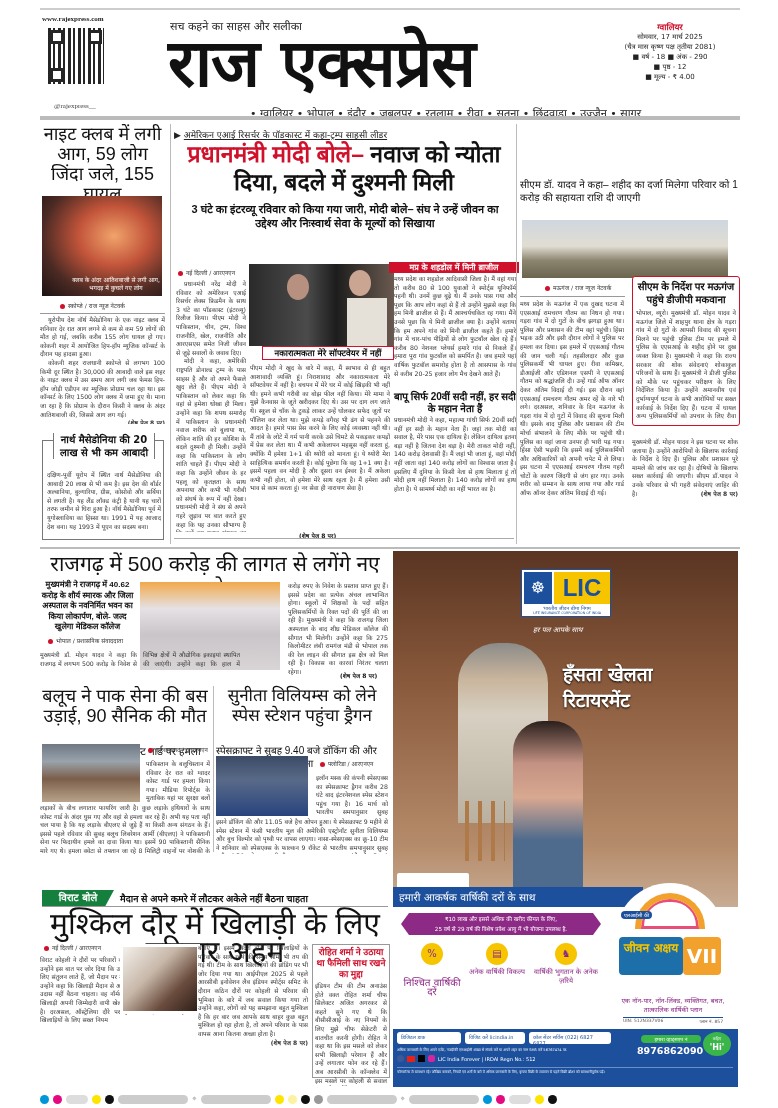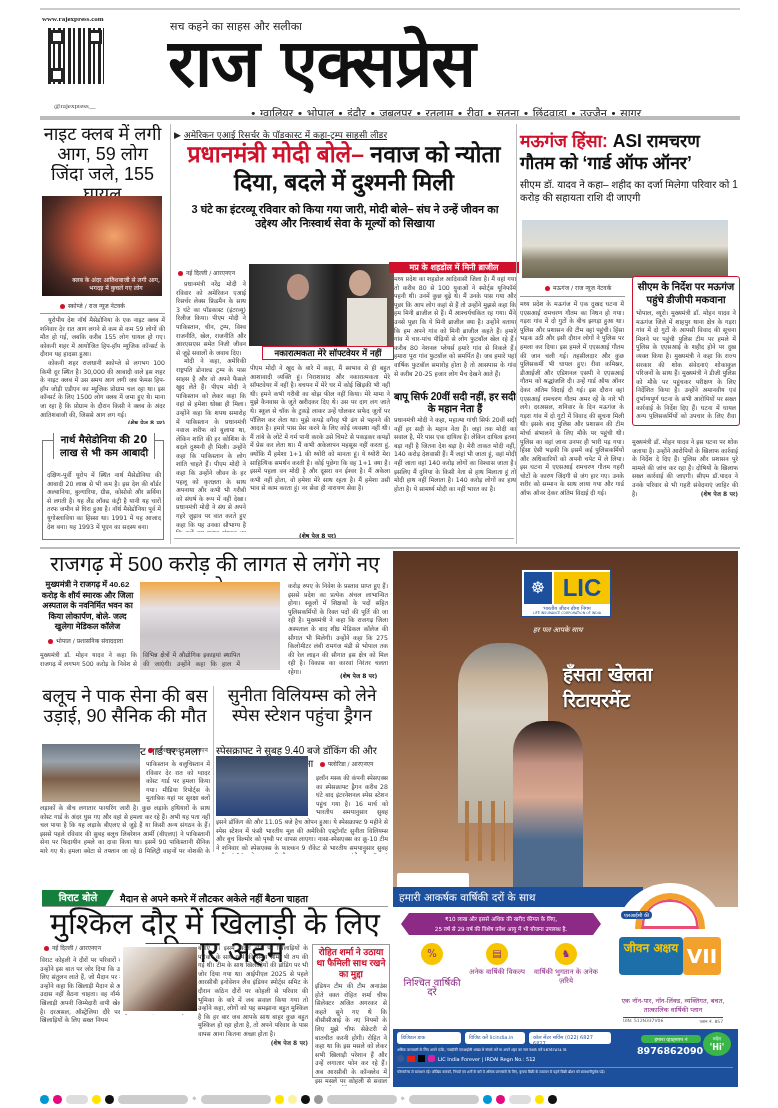--- a/index.html
+++ b/index.html
@@ -27,20 +27,28 @@
   <div class="abs" style="left:8px;top:20px;width:56px;height:56px;background:
     repeating-linear-gradient(90deg,#000 0 3px,#fff 3px 5px,#000 5px 7px,#fff 7px 10px),#000;opacity:.85;">
     <div class="abs" style="left:2px;top:2px;width:14px;height:14px;border:3px solid #000;background:#fff"></div>
     <div class="abs" style="right:2px;top:2px;width:14px;height:14px;border:3px solid #000;background:#fff"></div>
     <div class="abs" style="left:2px;bottom:2px;width:14px;height:14px;border:3px solid #000;background:#fff"></div>
   </div>
   <div class="abs" style="left:14px;top:94px;font-size:7px;font-family:'Liberation Serif',serif;color:#444">@rajexpress__</div>
   <div class="abs" style="left:130px;top:10px;font-size:11px;color:#222">सच कहने का साहस और सलीका</div>
   <div class="abs" style="left:128px;top:16px;font-size:66px;font-weight:900;letter-spacing:-1px;color:#111;font-family:'DejaVu Sans',sans-serif;line-height:80px">राज एक्सप्रेस</div>
   <div class="abs" id="cityList" style="left:210px;top:97px;font-size:11px;color:#222;white-space:nowrap"><span>• ग्वालियर </span><span>• भोपाल </span><span>• इंदौर </span><span>• जबलपुर </span><span>• रतलाम </span><span>• रीवा </span><span>• सतना </span><span>• छिंदवाड़ा </span><span>• उज्जैन </span><span>• सागर </span></div>
+  <div class="abs" style="left:560px;top:14px;width:140px;text-align:center;font-size:7px;line-height:10px;color:#222">
+    <div class="red" style="font-weight:bold;font-size:8.5px">ग्वालियर</div>
+    <div>सोमवार, 17 मार्च 2025</div>
+    <div>(चैत्र मास कृष्ण पक्ष तृतीया 2081)</div>
+    <div>■ वर्ष - 18 ■ अंक - 290</div>
+    <div>■ पृष्ठ - 12</div>
+    <div>■ मूल्य - ₹ 4.00</div>
+  </div>
   <div class="abs" style="left:0;top:108px;width:700px;height:4px;background:#bbb"></div>
 </div>
 
 <div class="abs" style="left:40px;top:124px;width:125px;height:300px">
   <div class="cond" style="font-size:18px;line-height:20px;text-align:center;font-weight:normal;color:#111;height:62px">नाइट क्लब में लगी आग, 59 लोग जिंदा जले, 155 घायल</div>
   <div class="photo abs" style="left:2px;top:72px;width:120px;height:100px;background:radial-gradient(ellipse at 60% 40%,#f1a36b 0%,#c2543a 35%,#4c2a24 70%,#1b1212 100%)">
     <div class="abs" style="left:30px;top:80px;width:88px;font-size:6px;color:#fff;text-align:center;line-height:8px">क्लब के अंदर आतिशबाजी से लगी आग, भगदड़ में कुचले गए लोग</div>
   </div>
   <div class="abs dateline" style="left:20px;top:178px">
       <span class="dot"></span>
@@ -90,23 +98,20 @@
   <div class="abs body-text" style="left:220px;top:151px;width:122px;height:112px">मध्य प्रदेश का शहडोल आदिवासी जिला है। मैं वहां गया तो करीब 80 से 100 युवाओं ने स्पोर्ट्स यूनिफॉर्म पहनी थी। उनमें कुछ बूढ़े थे। मैं उनके पास गया और पूछा कि आप लोग कहां से हैं तो उन्होंने मुझसे कहा कि हम मिनी ब्राजील से हैं। मैं आश्चर्यचकित रह गया। मैंने उनसे पूछा कि ये मिनी ब्राजील क्या है। उन्होंने बताया कि हम अपने गांव को मिनी ब्राजील कहते हैं। हमारे गांव में चार-पांच पीढ़ियों से लोग फुटबॉल खेल रहे हैं। करीब 80 नेशनल प्लेयर्स हमारे गांव से निकले हैं। हमारा पूरा गांव फुटबॉल को समर्पित है। जब हमारे यहां वार्षिक फुटबॉल समारोह होता है तो आसपास के गांव से करीब 20-25 हजार लोग मैच देखने आते हैं।</div>
   <div class="abs cond" style="left:220px;top:267px;width:122px;font-size:10px;line-height:12px;font-weight:bold;text-align:center">बापू सिर्फ 20वीं सदी नहीं, हर सदी के महान नेता हैं</div>
   <div class="abs body-text" style="left:220px;top:292px;width:122px;height:118px">प्रधानमंत्री मोदी ने कहा, महात्मा गांधी सिर्फ 20वीं सदी नहीं हर सदी के महान नेता हैं। जहां तक मोदी का सवाल है, मेरे पास एक दायित्व है। लेकिन दायित्व इतना बड़ा नहीं है जितना देश बड़ा है। मेरी ताकत मोदी नहीं, 140 करोड़ देशवासी हैं। मैं जहां भी जाता हूं, वहां मोदी नहीं जाता वहां 140 करोड़ लोगों का विश्वास जाता है। इसलिए मैं दुनिया के किसी नेता से हाथ मिलाता हूं तो मोदी हाथ नहीं मिलाता है। 140 करोड़ लोगों का हाथ होता है। ये सामर्थ्य मोदी का नहीं भारत का है।</div>
   <span class="cont abs" style="left:125px;top:408px">(शेष पेज 8 पर)</span>
   <div class="abs" style="left:0;top:414px;width:340px;height:1px;background:#aaa"></div>
 </div>
 
 <div class="abs vrule" style="left:516px;top:124px;height:420px"></div>
 
 <div class="abs" style="left:520px;top:124px;width:218px;height:420px">
-  <div class="abs cond" style="left:0;top:6px;width:218px;font-size:17.5px;line-height:22px;font-weight:bold">
-    <span class="red">मऊगंज हिंसा:</span><span> ASI रामचरण गौतम को ‘गार्ड ऑफ ऑनर’</span>
-  </div>
   <div class="abs cond" style="left:0;top:54px;width:218px;font-size:10px;line-height:13px">सीएम डॉ. यादव ने कहा– शहीद का दर्जा मिलेगा परिवार को 1 करोड़ की सहायता राशि दी जाएगी</div>
   <div class="abs photo" style="left:2px;top:96px;width:206px;height:58px;background:linear-gradient(180deg,#cfd7df 0%,#e1ddd2 45%,#8b8570 70%,#6b6550 100%)"></div>
   <div class="abs dateline" style="left:25px;top:160px">
       <span class="dot"></span>
       <span>मऊगंज / राज न्यूज नेटवर्क</span>
     </div>
   <div class="abs rule" style="left:0;top:172px;width:105px;height:1px"></div>
   <div class="abs body-text" style="left:0;top:176px;width:104px;height:238px">मध्य प्रदेश के मऊगंज में एक दुखद घटना में एएसआई रामचरण गौतम का निधन हो गया। गड़रा गांव में दो गुटों के बीच झगड़ा हुआ था। पुलिस और प्रशासन की टीम वहां पहुंची। हिंसा भड़क उठी और इसी दौरान लोगों ने पुलिस पर हमला कर दिया। इस हमले में एएसआई गौतम की जान चली गई। तहसीलदार और कुछ पुलिसकर्मी भी घायल हुए। रीवा कमिश्नर, डीआईजी और एडिशनल एसपी ने एएसआई गौतम को श्रद्धांजलि दी। उन्हें गार्ड ऑफ ऑनर देकर अंतिम विदाई दी गई। इस दौरान वहां एएसआई रामचरण गौतम अमर रहें के नारे भी लगे। दरअसल, शनिवार के दिन मऊगंज के गड़रा गांव में दो गुटों में विवाद की सूचना मिली थी। इसके बाद पुलिस और प्रशासन की टीम मोर्चा संभालने के लिए मौके पर पहुंची थी। पुलिस का वहां जाना उनपर ही भारी पड़ गया। हिंसा ऐसी भड़की कि इसमें कई पुलिसकर्मियों और अधिकारियों को अपनी चपेट में ले लिया। इस घटना में एएसआई रामचरण गौतम गहरी चोटों के कारण जिंदगी से जंग हार गए। उनके शरीर को सम्मान के साथ लाया गया और गार्ड ऑफ ऑनर देकर अंतिम विदाई दी गई।</div>
   <div class="abs" style="left:112px;top:152px;width:108px;height:150px;border:1px solid #d0112b;border-radius:3px;background:#fff">
     <div class="cond" style="font-size:10px;line-height:13px;font-weight:bold;text-align:center;padding:3px 2px">सीएम के निर्देश पर मऊगंज पहुंचे डीजीपी मकवाना</div>

